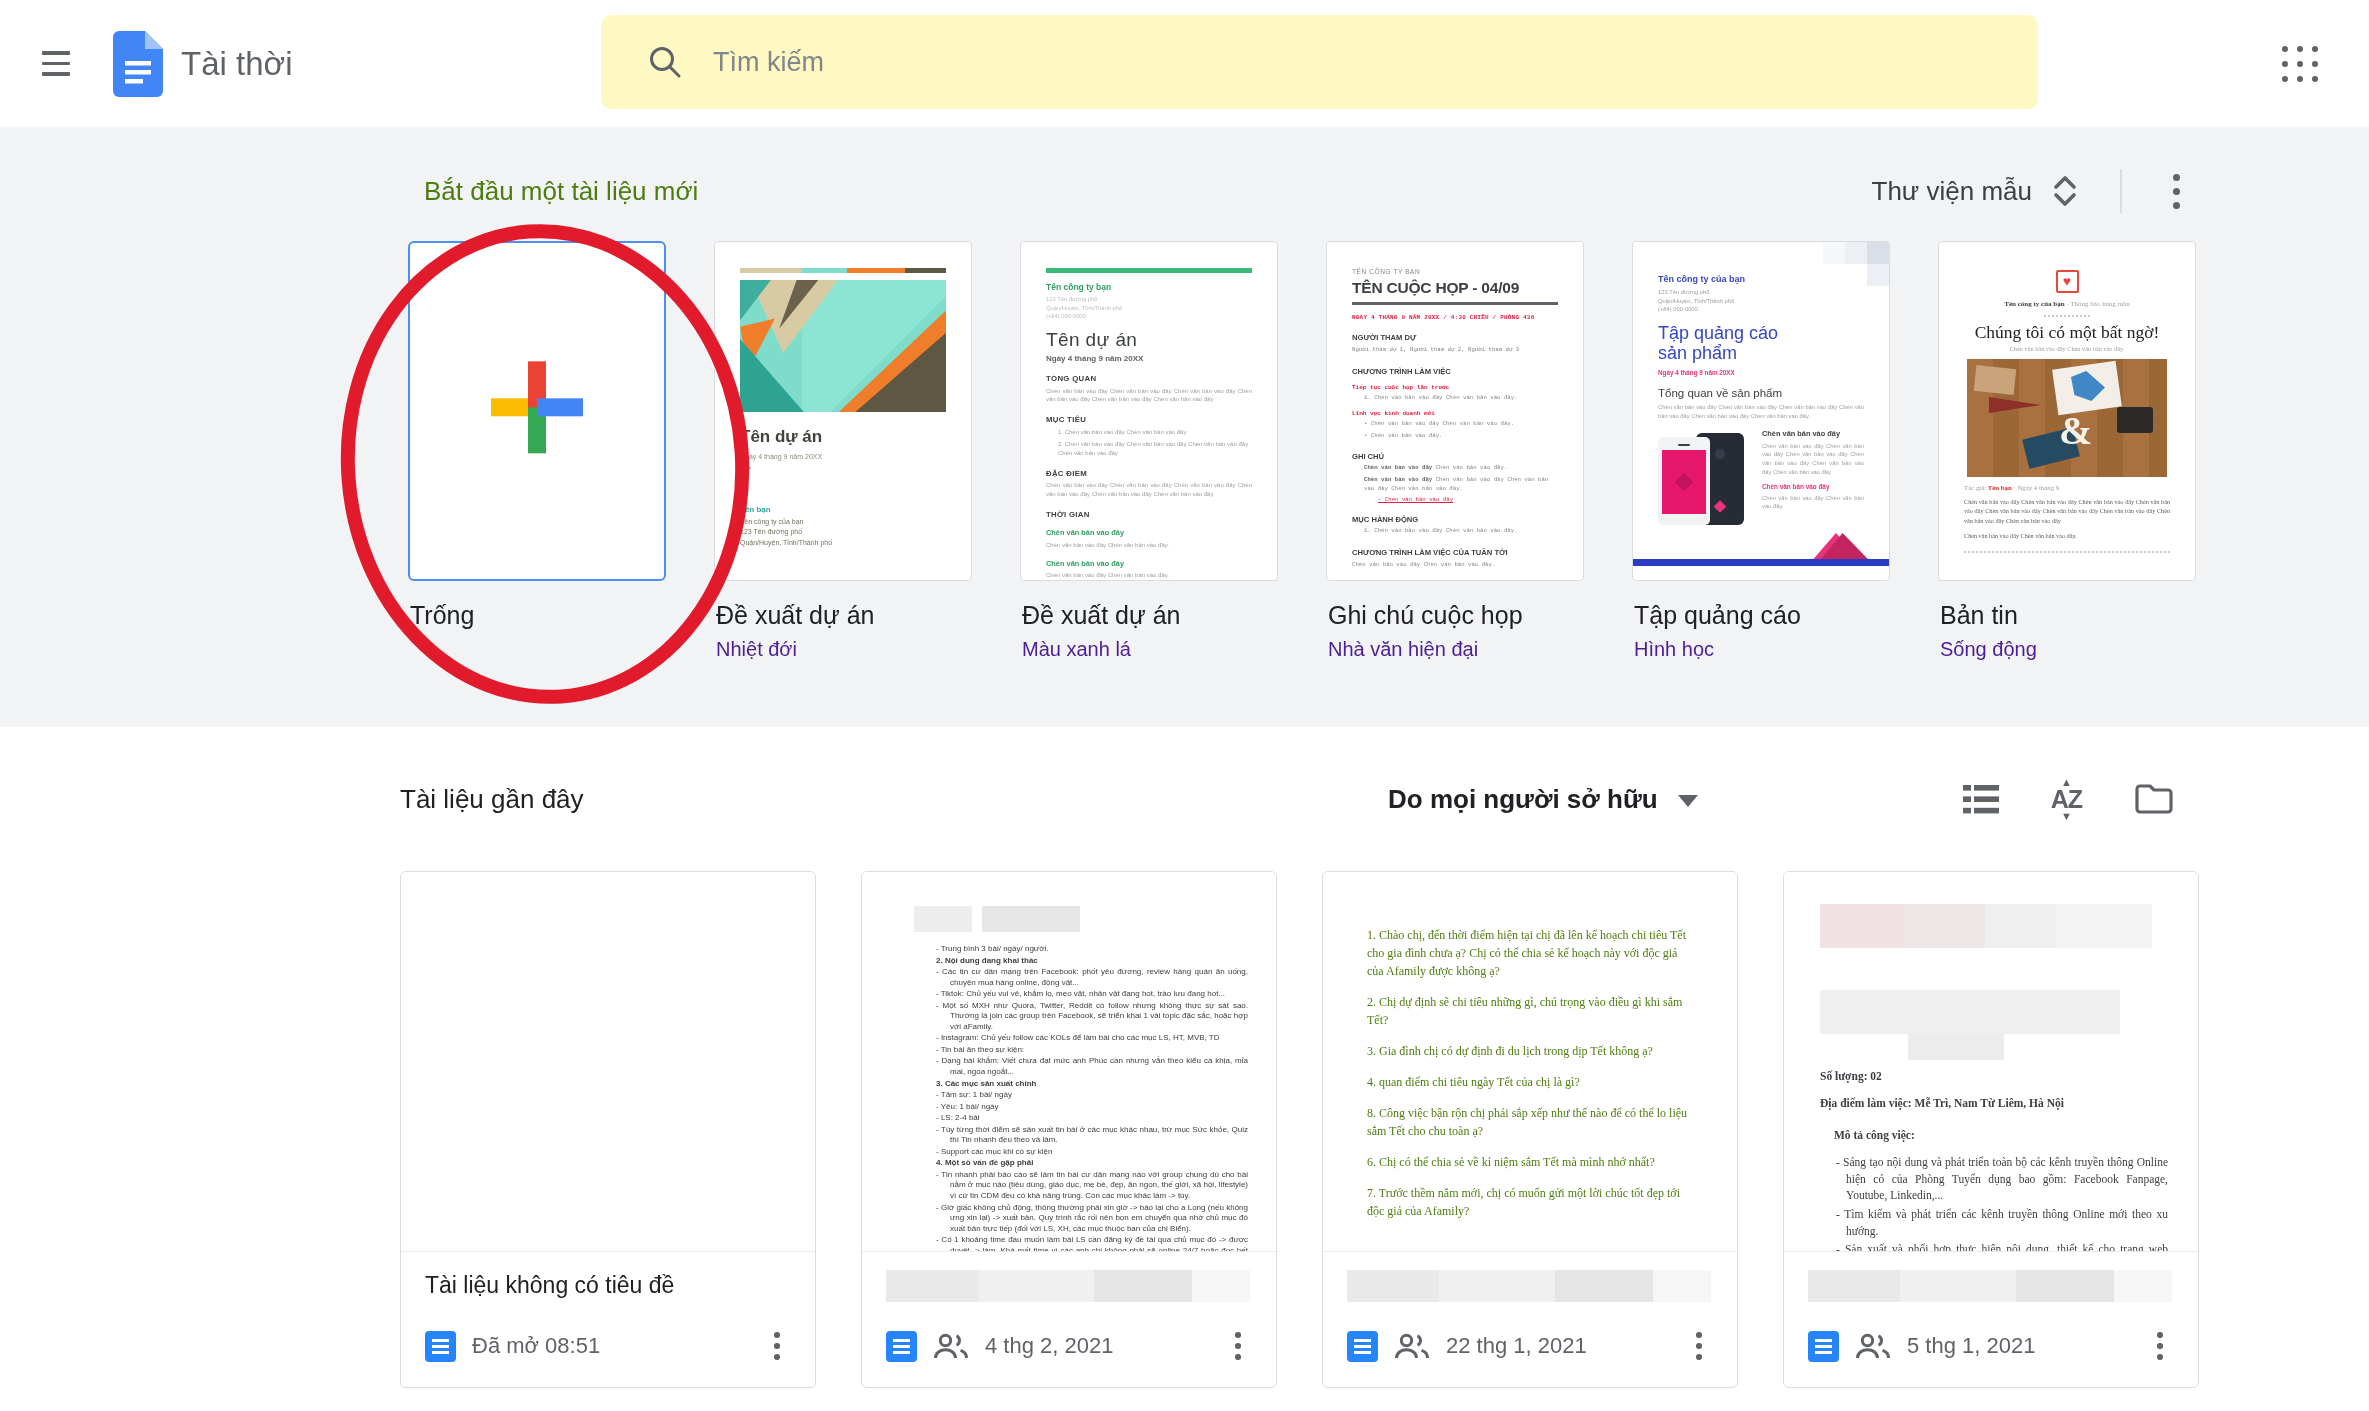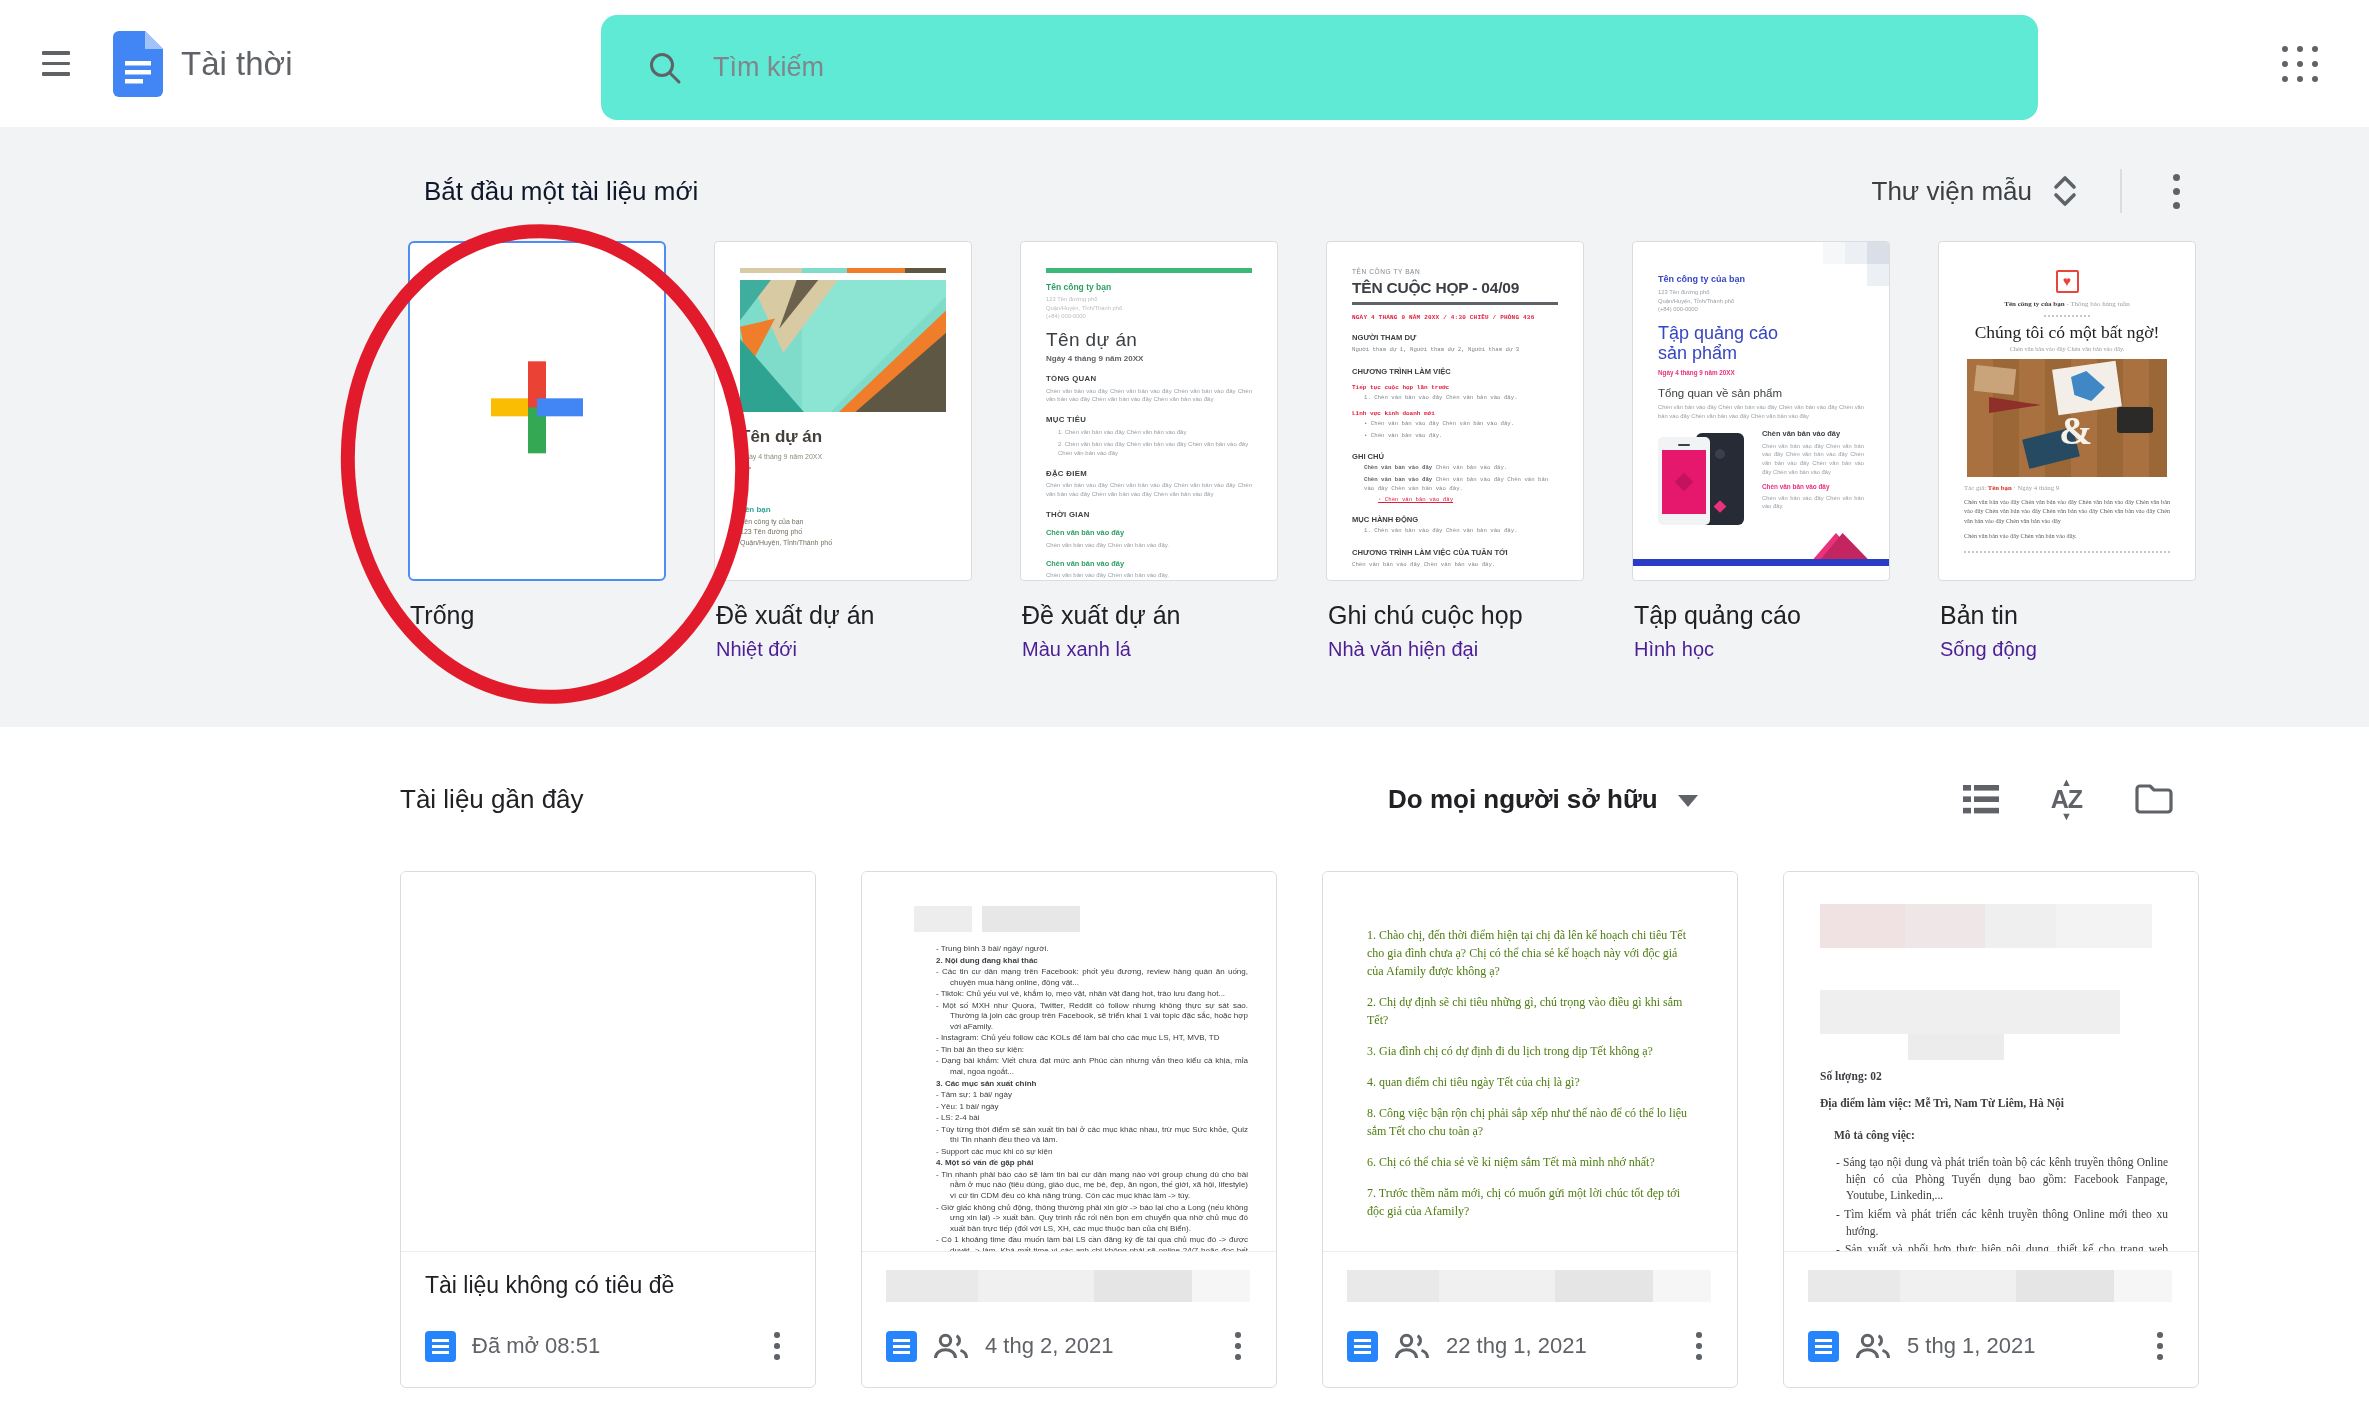--- a/index.html
+++ b/index.html
@@ -5,33 +5,33 @@
   *{margin:0;padding:0;box-sizing:border-box}
   html,body{width:2369px;height:1411px}
   body{font-family:"Liberation Sans","DejaVu Sans",sans-serif;background:#fff;position:relative;overflow:hidden;color:#202124}
 
   
   .header{height:127px;background:#fff;display:flex;align-items:center;position:relative;padding-left:21px}
   .menu-btn{width:70px;height:70px;border-radius:50%;display:flex;flex-direction:column;justify-content:center;align-items:center;gap:7px;cursor:pointer}
   .menu-btn i{display:block;width:28px;height:3.5px;background:#5f6368;border-radius:1px}
   .logo{margin-left:22px;display:flex;align-items:center;cursor:pointer}
   .app-title{font-size:33px;color:#5f6368;margin-left:18px}
-  .search{position:absolute;left:601px;top:15px;width:1437px;height:105px;background:#5eead4;border-radius:16px;display:flex;align-items:center;padding:0 26px}
+  .search{position:absolute;left:601px;top:15px;width:1437px;height:94px;background:#fef9c3;border-radius:10px;display:flex;align-items:center;padding:0 26px}
   .search svg{flex:0 0 auto;margin:0 30px 0 20px}
   .search input{flex:1;border:none;outline:none;background:transparent;font-family:inherit;font-size:27px;color:#3c4043}
   .search input::placeholder{color:#80868b}
   .apps{position:absolute;right:36px;top:31px;width:66px;height:66px;border-radius:50%;display:flex;align-items:center;justify-content:center;cursor:pointer}
   .apps .grid{display:grid;grid-template-columns:repeat(3,6px);grid-template-rows:repeat(3,6px);gap:9px}
   .apps .grid b{width:6px;height:6px;border-radius:50%;background:#5f6368}
 
   
   .tpl-section{background:#f1f3f4;height:600px;position:relative;padding-top:38px}
   .tpl-inner{width:1800px;margin-left:404px}
   .tpl-head{display:flex;align-items:center;justify-content:space-between;height:52px}
-  .tpl-title{font-size:26px;color:#0f172a;margin-left:20px}
+  .tpl-title{font-size:26px;color:#4d7c0f;margin-left:20px}
   .tpl-controls{display:flex;align-items:center}
   .gallery-btn{display:flex;align-items:center;gap:20px;font-size:26px;color:#3c4043;padding:10px 16px;border-radius:6px;cursor:pointer}
   .vdiv{width:2px;height:44px;background:#dadce0;margin:0 26px}
   .kebab{display:flex;flex-direction:column;align-items:center;justify-content:center;width:56px;height:56px;border-radius:50%;cursor:pointer}
   .kebab b{width:7px;height:7px;border-radius:50%;background:#5f6368;margin:3.5px 0}
 
   .tpl-cards{display:flex;gap:48px;margin-top:24px;padding-left:4px}
   .tcard{width:258px;cursor:pointer}
   .thumb{width:258px;height:340px;background:#fff;border:1px solid #dadce0;border-radius:4px;position:relative;overflow:hidden}
   .thumb.blank{border:2px solid #4c8df6;border-radius:6px}

